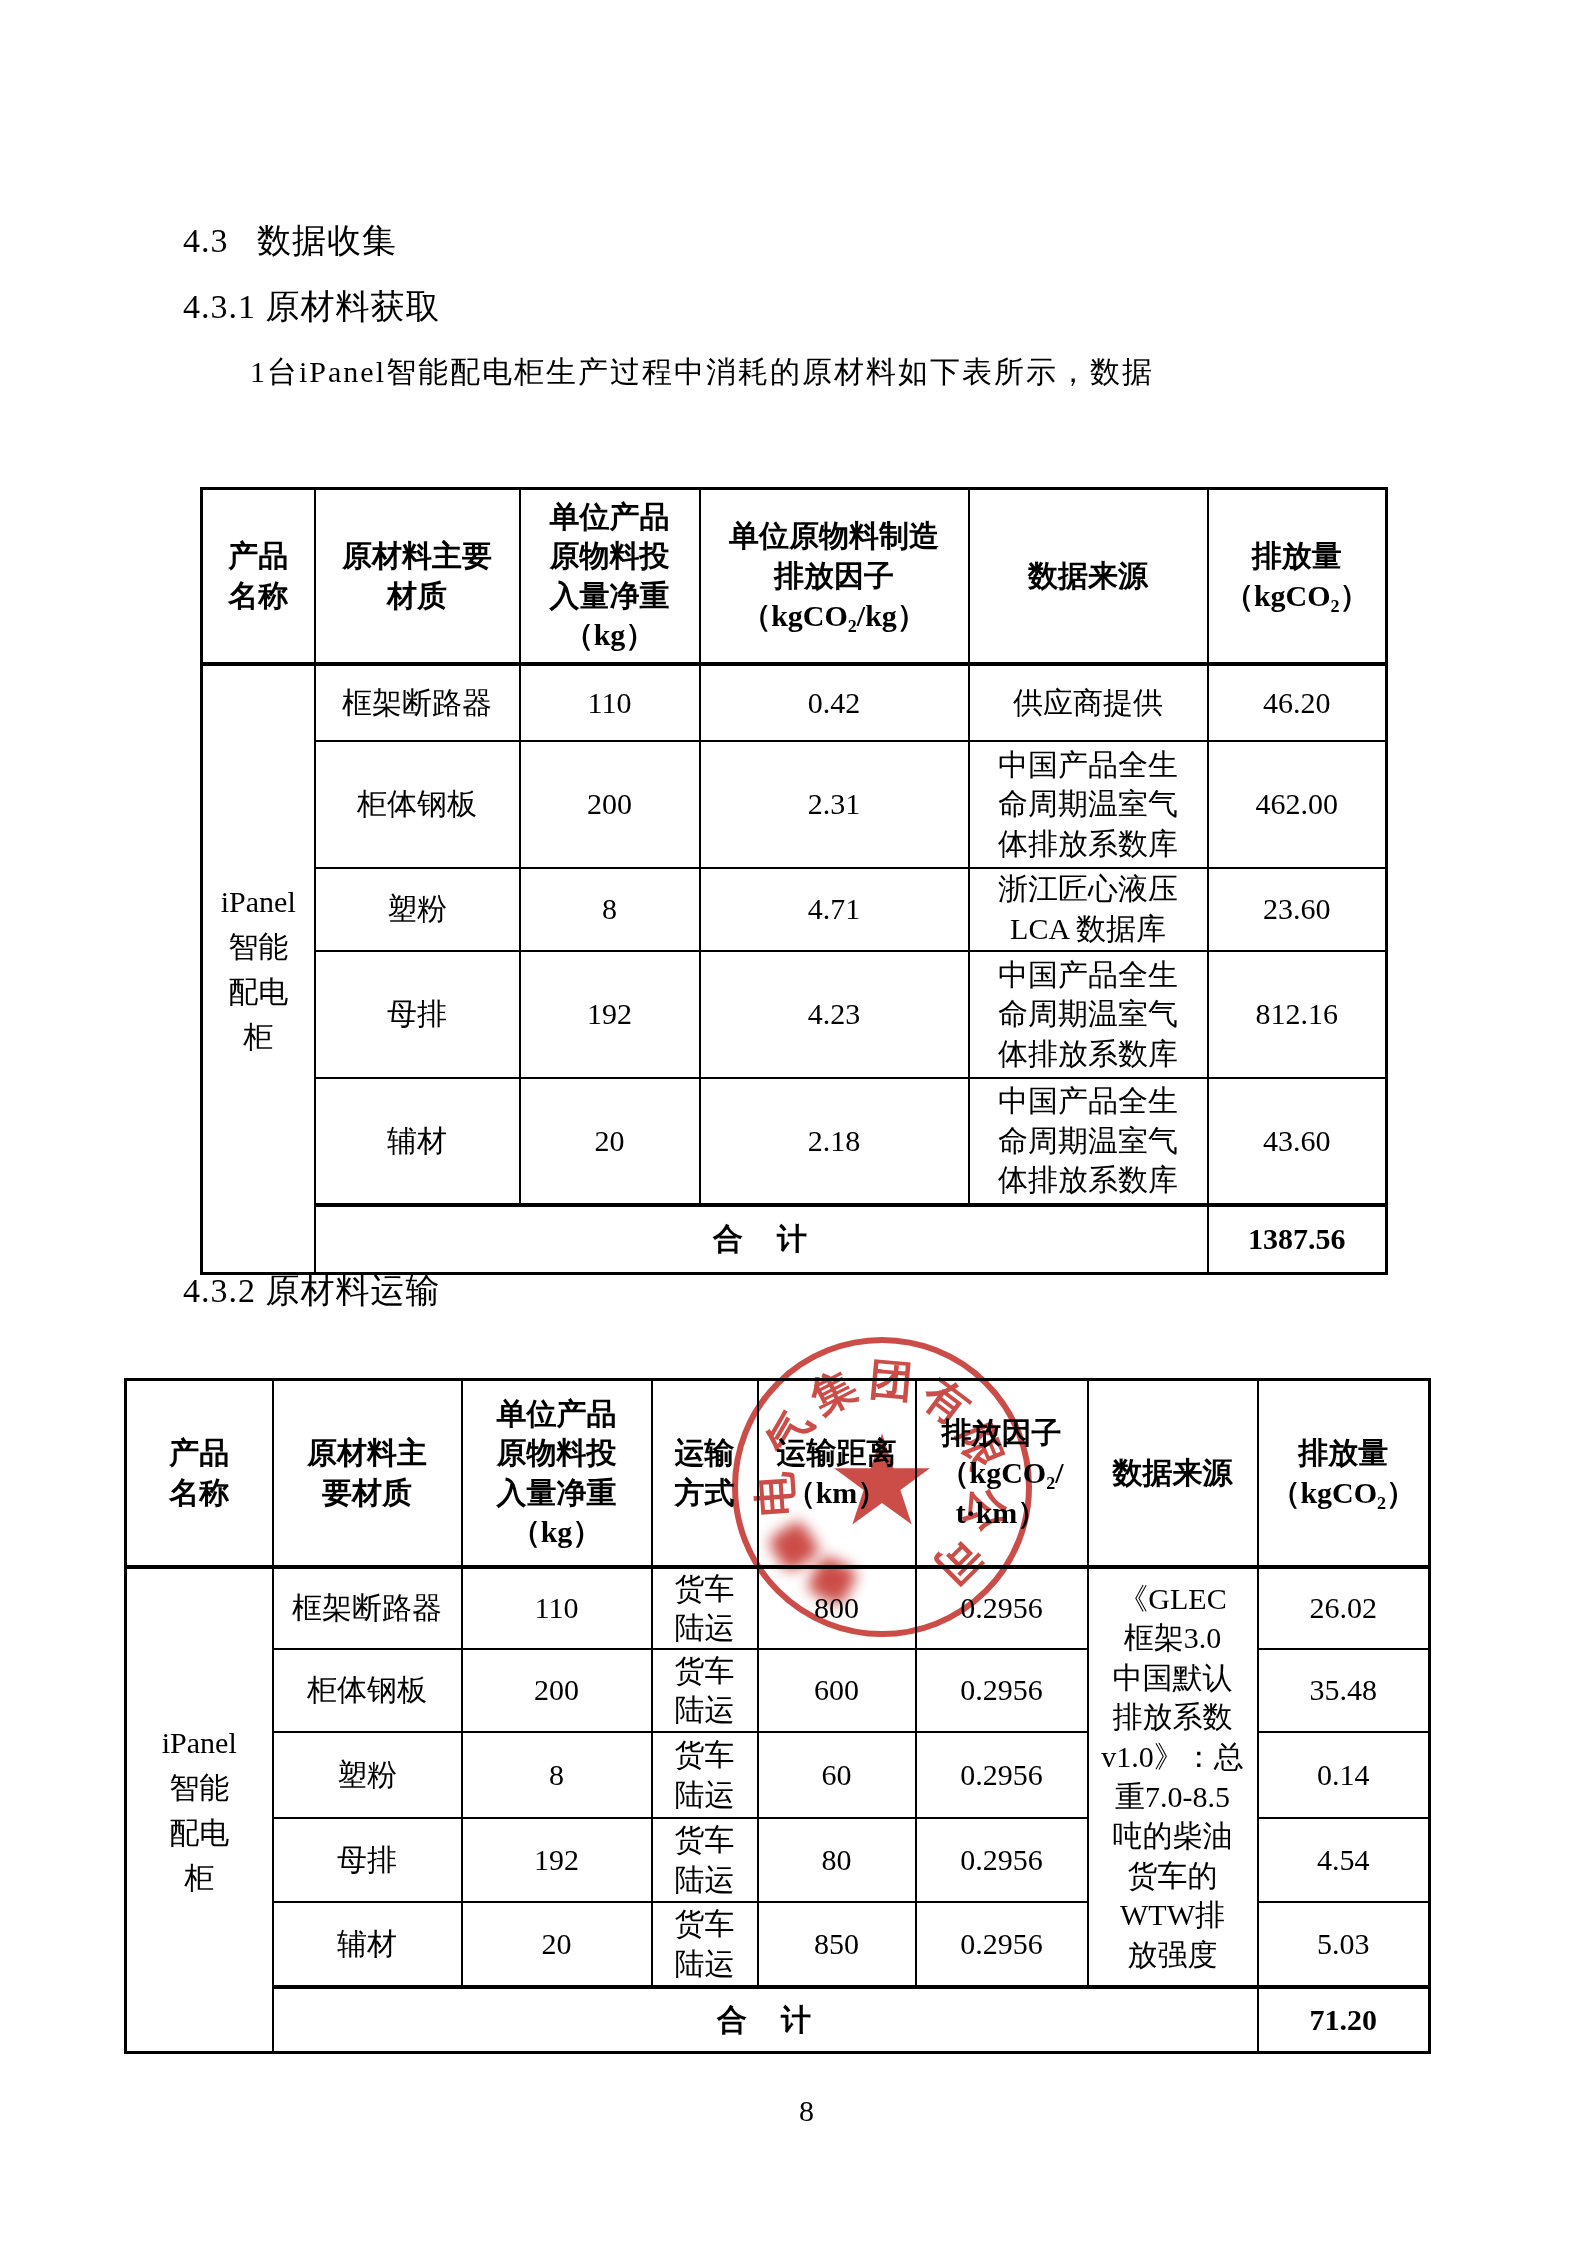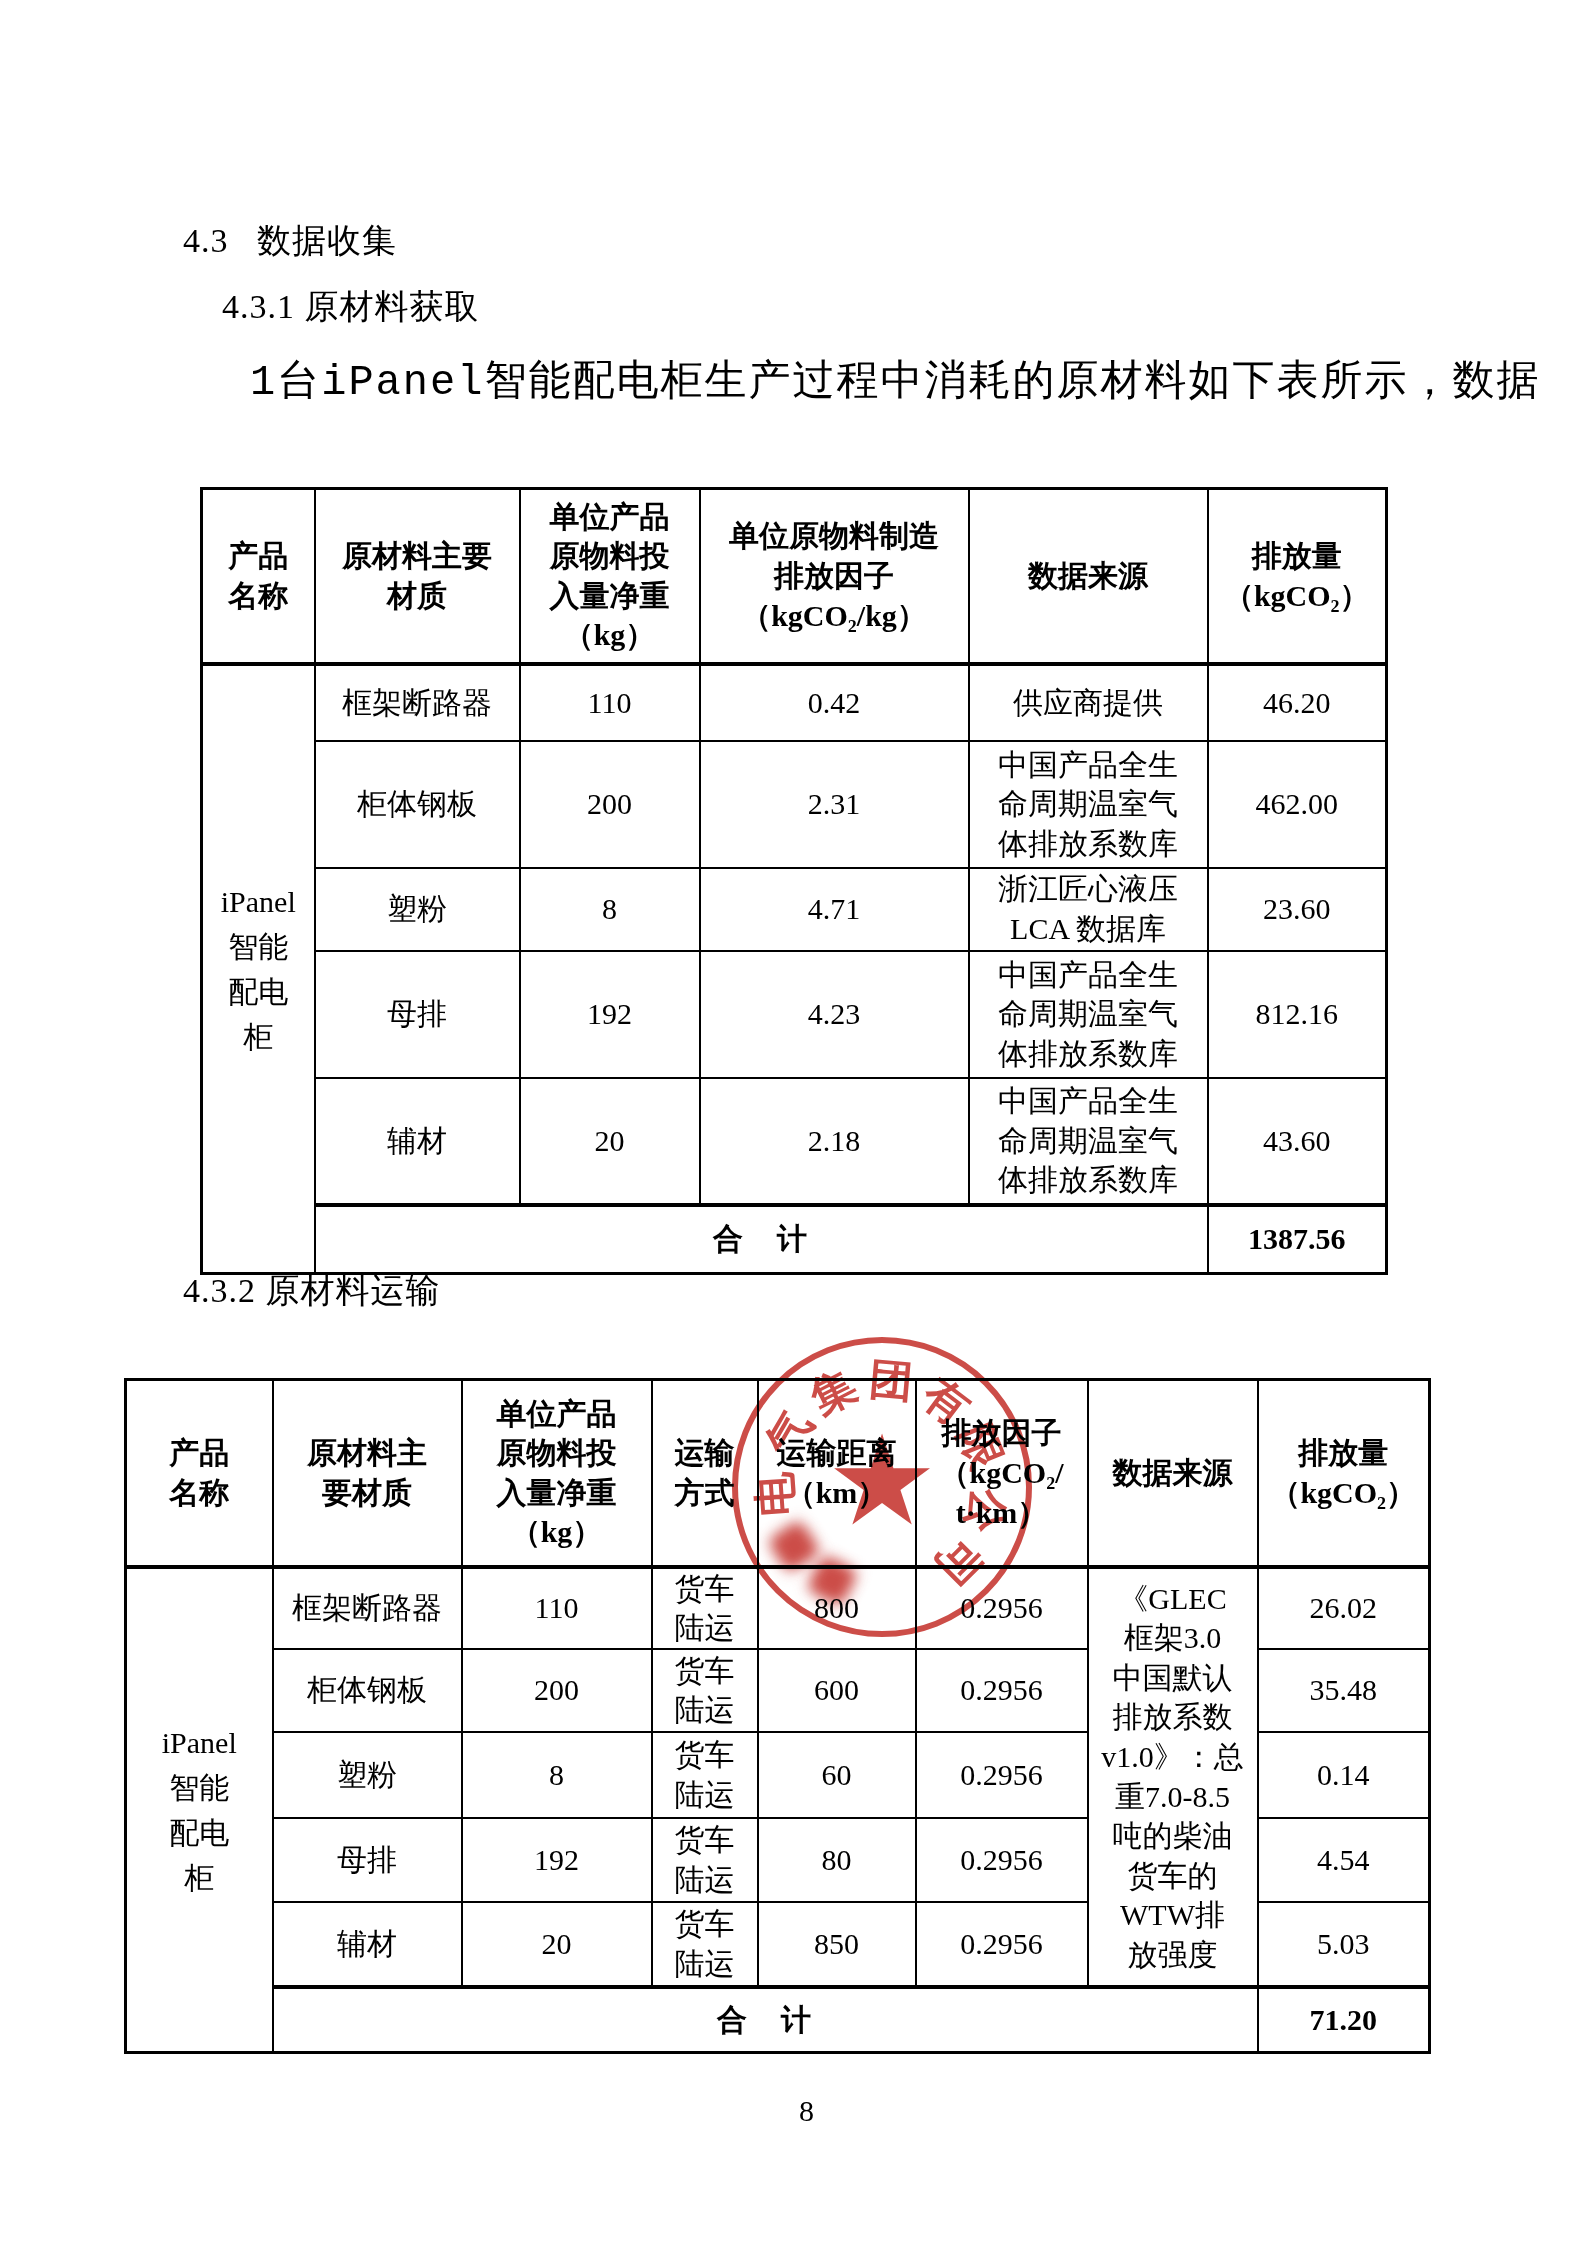--- a/index.html
+++ b/index.html
@@ -7,23 +7,23 @@
     position:relative;
     width:1587px;height:2245px;
     background:#ffffff;
     font-family:"Liberation Serif","DejaVu Serif",serif;
     color:#000;
     overflow:hidden;
     padding-left:26px;
   }
   .h{position:absolute;font-size:34px;white-space:pre;letter-spacing:1px;}
   .h1{left:183px;top:218px;}
-  .h2{left:183px;top:284px;margin-left:39px;}
+  .h2{left:183px;top:284px;}
   .h3{left:183px;top:1268px;}
-  .para{position:absolute;font-size:42px;white-space:pre;letter-spacing:2px;font-family:Liberation Mono, monospace;}
+  .para{position:absolute;font-size:30px;white-space:pre;letter-spacing:2px;}
   .pl1{left:250px;top:352px;}
   .pl2{left:183px;top:437px;}
 
   table{
     position:absolute;
     border-collapse:collapse;
     table-layout:fixed;
     font-size:30px;
     line-height:1.32;
     text-align:center;

